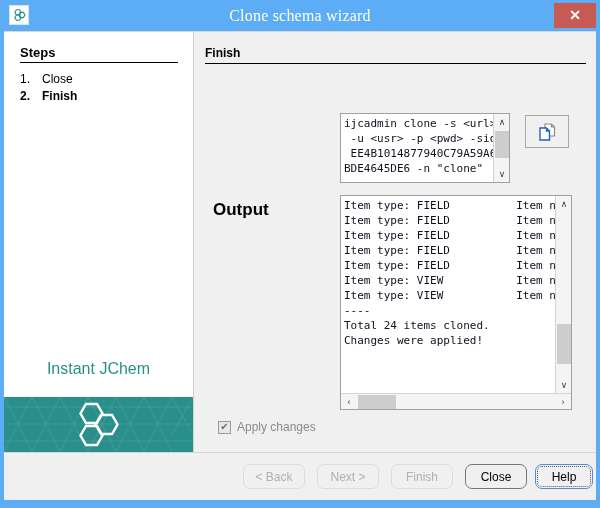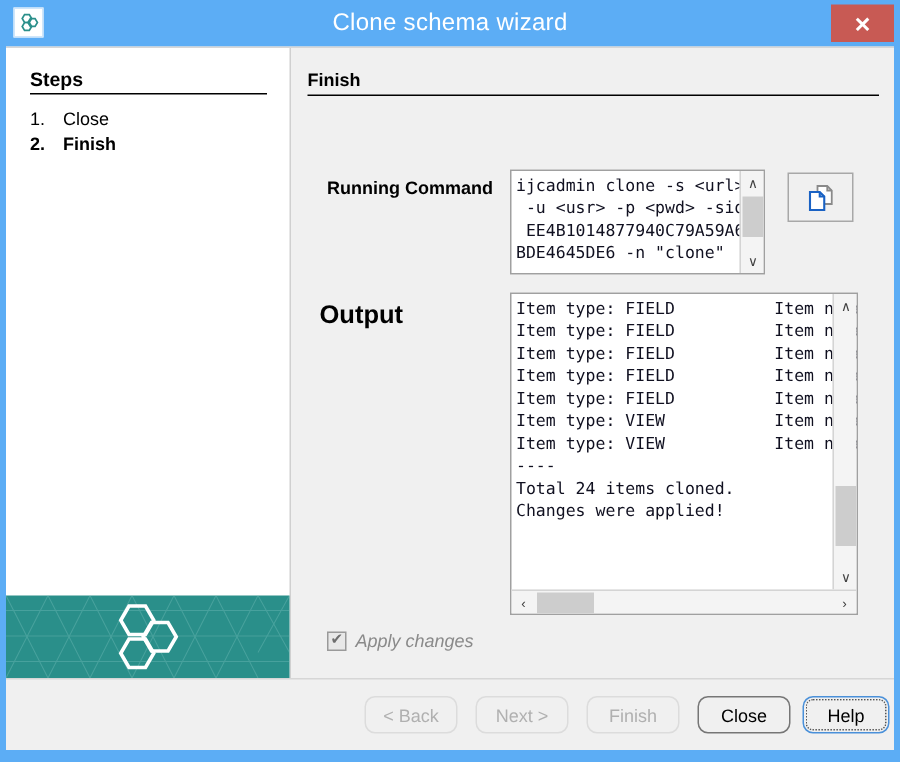--- a/index.html
+++ b/index.html
@@ -23,20 +23,21 @@
     box-sizing: border-box;
   }
 
   
   .titlebar {
     position: absolute;
     left: 0; top: 0;
     width: 600px;
     height: 31px;
     background: #5cadf5;
+    font-family: Liberation Serif, serif;
   }
   .app-icon {
     position: absolute;
     left: 9px; top: 5px;
     width: 20px; height: 20px;
     background: #ffffff;
     border: 1px solid #cfe6fa;
     box-sizing: border-box;
     display: flex;
     align-items: center;
@@ -277,21 +278,20 @@
     align-items: center;
     justify-content: center;
     color: #6e6e6e;
     font-size: 10px;
     line-height: 1;
   }
   .checkbox-label {
     margin-left: 6px;
     font-size: 12px;
     color: #8a8a8a;
-    font-style: italic;
   }
 
   
   .footer {
     position: absolute;
     left: 4px; top: 452px;
     width: 592px;
     height: 48px;
     background: #f0f0f0;
     border-top: 1px solid #d6d6d6;
@@ -355,20 +355,21 @@
         <div class="step-row">
           <span class="step-num">1.</span>
           <span class="step-label">Close</span>
         </div>
         <div class="step-row active">
           <span class="step-num">2.</span>
           <span class="step-label">Finish</span>
         </div>
       </div>
 
+      <div class="brand-text">Instant JChem</div>
       <div class="brand-panel">
         <svg class="brand-pattern" viewBox="0 0 189 55" preserveAspectRatio="none">
           <g stroke="#7fc4c0" stroke-width="0.7" fill="none">
             <path d="M0 10 H189 M0 27 H189 M0 44 H189"></path>
             <path d="M0 0 L28 55 M28 0 L56 55 M56 0 L84 55 M84 0 L112 55 M112 0 L140 55 M140 0 L168 55 M168 0 L189 38"></path>
             <path d="M28 0 L0 55 M56 0 L28 55 M84 0 L56 55 M112 0 L84 55 M140 0 L112 55 M168 0 L140 55 M189 0 L168 38"></path>
           </g>
         </svg>
         <svg class="brand-logo" width="54" height="46" viewBox="0 0 54 46">
           <g fill="none" stroke="#ffffff" stroke-width="2.4">
@@ -376,21 +377,20 @@
             <polygon points="14,24 25,24 30.5,33.5 25,43 14,43 8.5,33.5"></polygon>
             <polygon points="29,13 40,13 45.5,22.5 40,32 29,32 23.5,22.5"></polygon>
           </g>
         </svg>
       </div>
     </div>
 
     <div class="content-panel">
       <div class="content-heading">Finish</div>
 
-      <div class="field-label label-running">Running Command</div>
       <div class="textbox cmd-box">
         <div class="cmd-text">ijcadmin clone -s &lt;url&gt;
  -u &lt;usr&gt; -p &lt;pwd&gt; -sid
  EE4B1014877940C79A59A6
 BDE4645DE6 -n "clone"</div>
         <div class="vscroll">
           <div class="sb-arrow up">∧</div>
           <div class="sb-thumb v" style="top:17px; height:27px;"></div>
           <div class="sb-arrow down">∨</div>
         </div>

